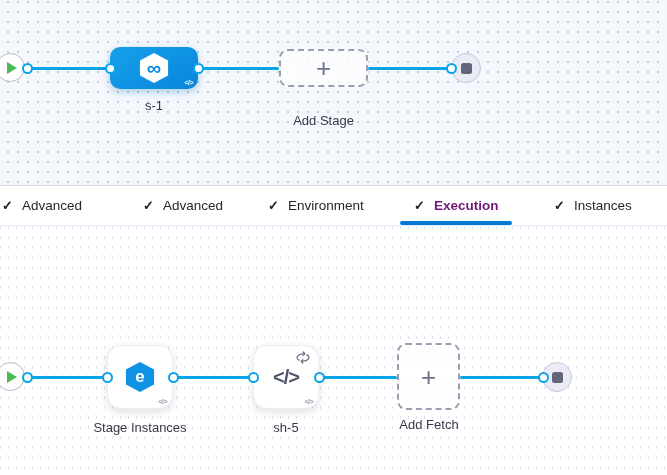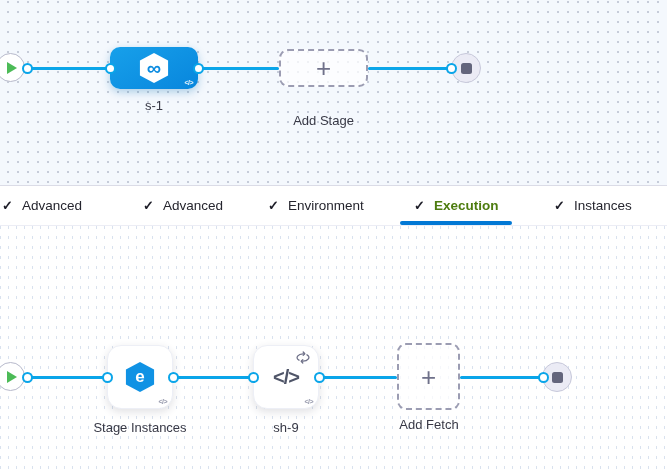--- a/index.html
+++ b/index.html
@@ -27,21 +27,21 @@
     background:#FFFFFF; border-top:1px solid #DBDCE7; border-bottom:1px solid #ECEDF5;
     z-index:3;
   }
   .tab {
     position:absolute; top:0; height:100%;
     display:flex; align-items:center; gap:9px; padding:0 16px;
     cursor:pointer; white-space:nowrap;
   }
   .tab .check { font-size:13px; color:#1D1D28; font-weight:700; }
   .tab .tab-label { font-size:13.5px; color:#25252E; }
-  .tab.active .tab-label { font-weight:700; color:#4d7c0f; }
+  .tab.active .tab-label { font-weight:700; color:#701a75; }
   .tab .underline { display:none; }
   .tab.active .underline {
     display:block; position:absolute; left:2px; right:2px; bottom:0;
     height:4px; border-radius:3px; background:#0278D5;
   }
 
   
   .edge { position:absolute; height:3px; border-radius:2px; background:#0AA5E9; z-index:1; }
   .port {
     position:absolute; width:11px; height:11px; border-radius:50%;
@@ -204,21 +204,21 @@
     <svg width="16" height="13" viewBox="0 0 16 13" fill="none" stroke="#6F7189" stroke-width="1.3" stroke-linecap="round" stroke-linejoin="round">
       <path d="M4 9.2 C2.2 8.3 1.5 6.6 2.6 5.1 C3.8 3.5 6.1 2.8 8 2.8 L9.4 2.8"></path>
       <path d="M12 3.8 C13.8 4.7 14.5 6.4 13.4 7.9 C12.2 9.5 9.9 10.2 8 10.2 L6.6 10.2"></path>
       <path d="M8.2 1 L9.8 2.8 L8.2 4.4"></path>
       <path d="M7.8 12 L6.2 10.2 L7.8 8.6"></path>
     </svg>
   </span>
   <span class="code-ic">&lt;/&gt;</span>
   <span class="code-badge on-white">&lt;/&gt;</span>
 </div>
-<div class="node-label" style="left:251px; top:420px; width:70px;">sh-9</div>
+<div class="node-label" style="left:251px; top:420px; width:70px;">sh-5</div>
 
 <div class="add-box" style="left:397px; top:343px; width:63px; height:67px;">
   <span class="plus">+</span>
 </div>
 <div class="node-label" style="left:390px; top:417px; width:78px;">Add Fetch</div>
 
 <div class="endpoint-stop" style="left:542px; top:362px;">
   <div class="stop-sq"></div>
 </div>
 

